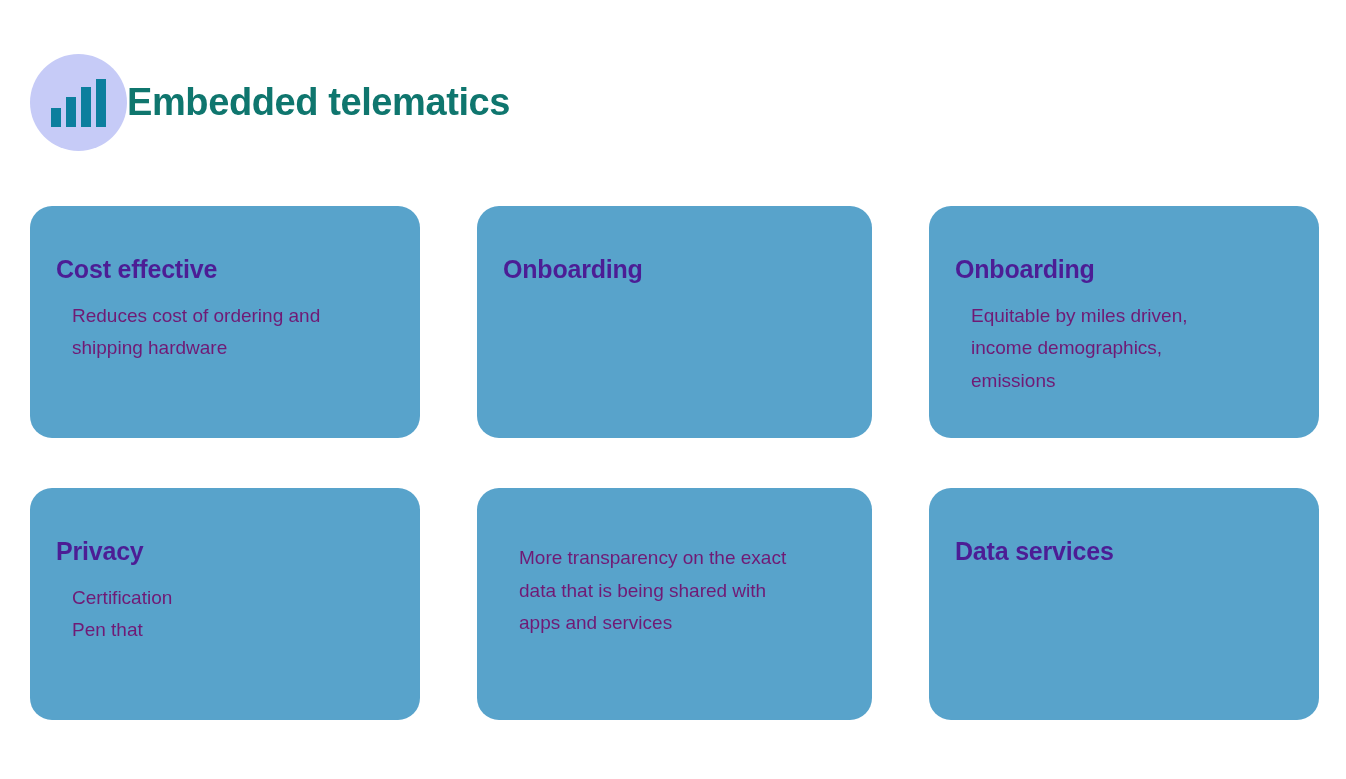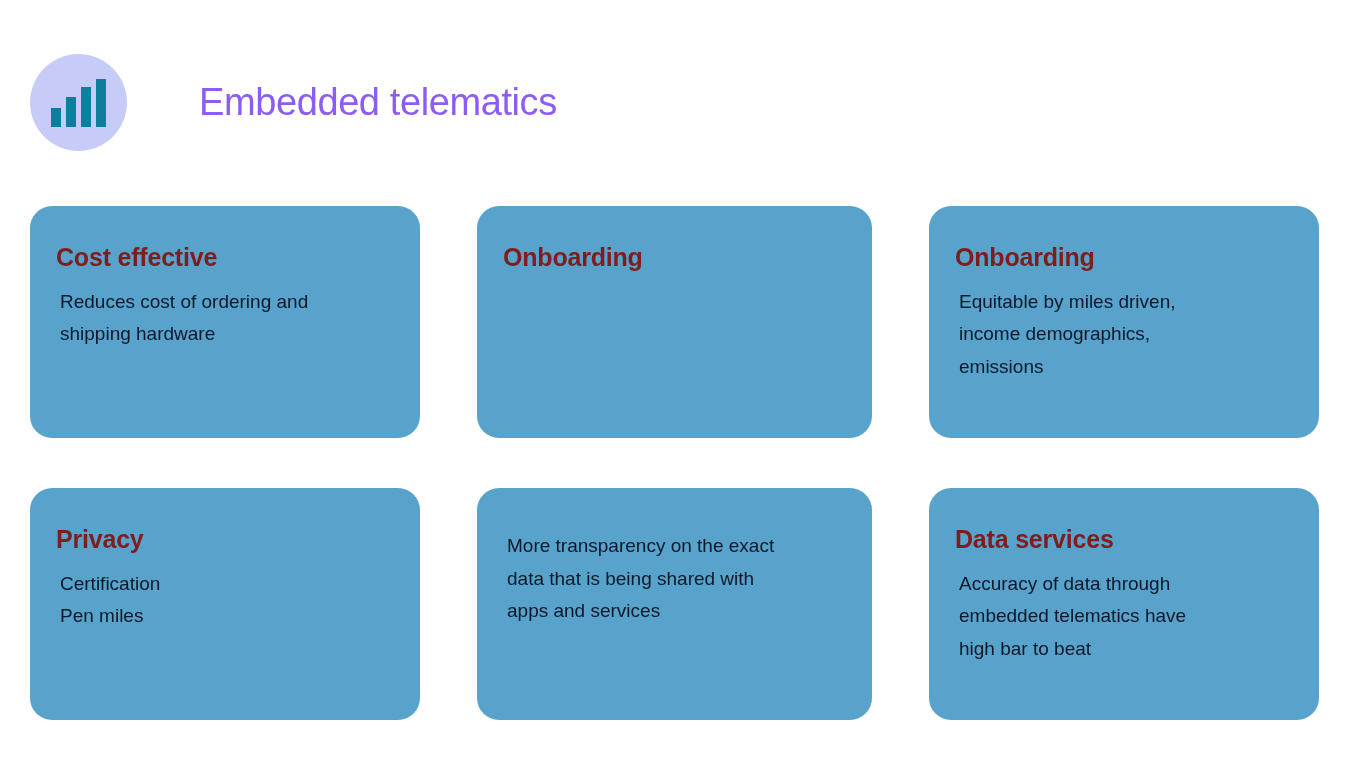--- a/index.html
+++ b/index.html
@@ -58,24 +58,23 @@
     width: 10px;
     background: #0c7f9e;
     display: block;
   }
   .brand-icon .bar.b1 { height: 19px; }
   .brand-icon .bar.b2 { height: 30px; }
   .brand-icon .bar.b3 { height: 40px; }
   .brand-icon .bar.b4 { height: 48px; }
 
   .page-title {
-    margin-left: 72px;
     font-size: 38px;
-    font-weight: normal;
-    color: #8b5cf6;
+    font-weight: bold;
+    color: #0f766e;
     letter-spacing: -0.4px;
     white-space: nowrap;
     line-height: 1;
   }
 
   
   .grid {
     position: absolute;
     left: 30px;
     top: 206px;
@@ -89,34 +88,34 @@
   .card {
     background: #58a3cb;
     border-radius: 22px;
     height: 232px;
     box-sizing: border-box;
     padding: 38px 30px 20px 26px;
     overflow: hidden;
   }
 
   .card-title {
-    color: #7f1d1d;
+    color: #4c1d95;
     font-size: 25px;
     font-weight: bold;
     line-height: 1.1;
-    margin: 0 0 14px 0;
+    margin: 12px 0 14px 0;
     letter-spacing: -0.2px;
   }
 
   .card-body {
-    color: #0f172a;
+    color: #701a75;
     font-size: 19px;
     font-weight: normal;
     line-height: 1.72;
-    margin: 4px;
+    margin: 16px;
     white-space: pre-line;
   }
 </style>
 </head>
 <body>
 
 <div class="slide">
 
   <div class="header">
     <div class="brand-icon">
@@ -145,30 +144,27 @@
     <div class="card">
       <h2 class="card-title">Onboarding</h2>
       <p class="card-body">Equitable by miles driven,
 income demographics,
 emissions</p>
     </div>
 
     <div class="card">
       <h2 class="card-title">Privacy</h2>
       <p class="card-body">Certification
-Pen miles</p>
+Pen that</p>
     </div>
 
     <div class="card">
       <p class="card-body">More transparency on the exact
 data that is being shared with
 apps and services</p>
     </div>
 
     <div class="card">
       <h2 class="card-title">Data services</h2>
-      <p class="card-body">Accuracy of data through
-embedded telematics have
-high bar to beat</p>
     </div>
 
   </div>
 </div>
 
 </body></html>

